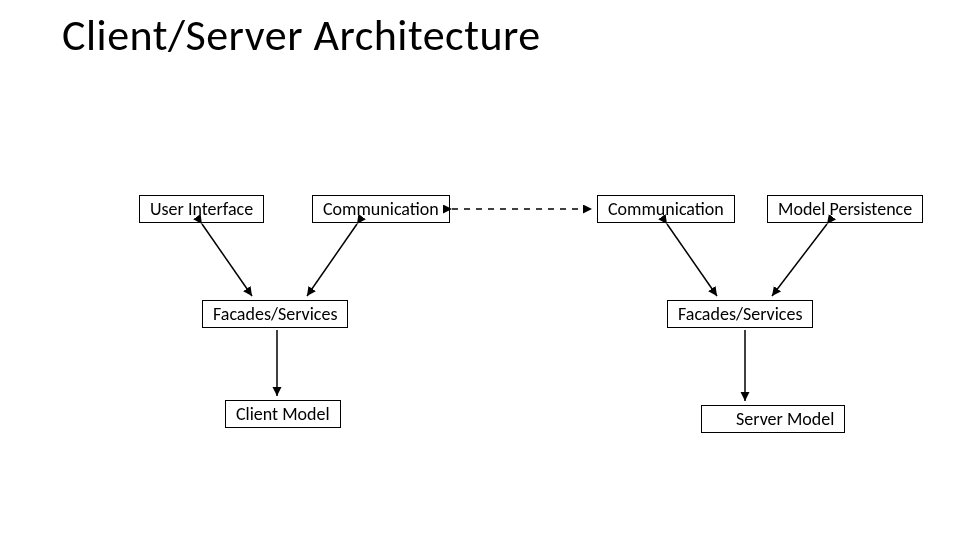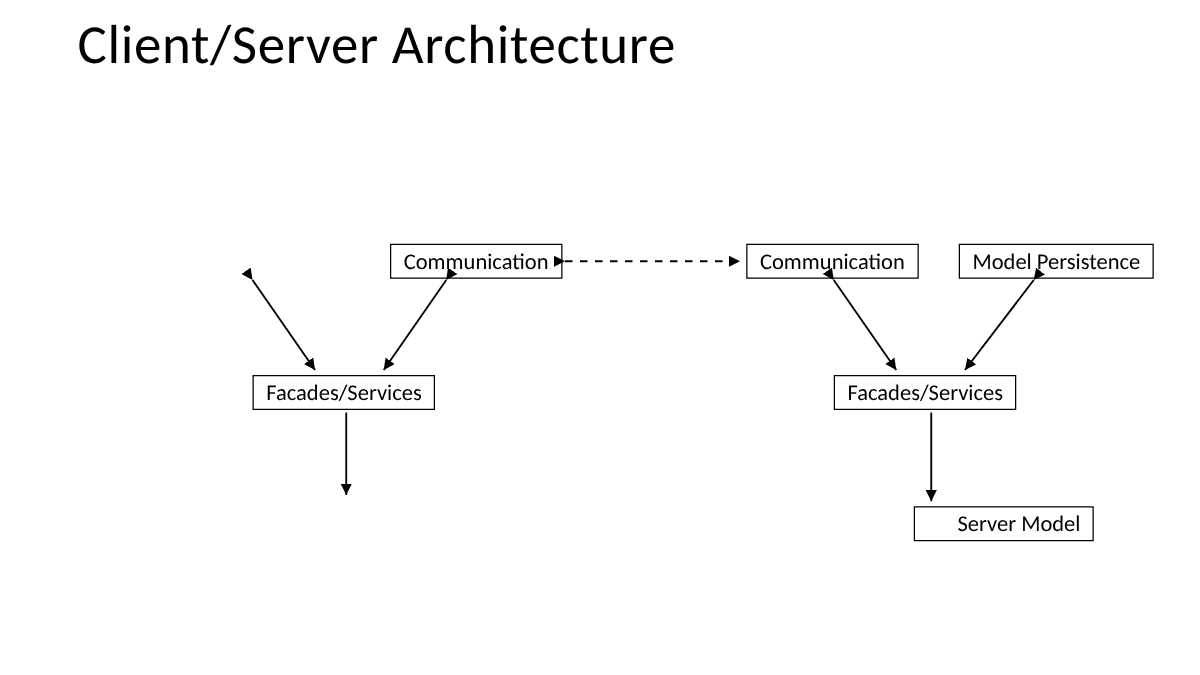--- a/index.html
+++ b/index.html
@@ -44,33 +44,35 @@
     pointer-events: none;
   }
 </style>
 </head>
 <body>
 
 <div class="slide">
 
   <div class="title">Client/Server Architecture</div>
 
+  <div class="box" style="left:112px; top:195px;">User Interface</div>
 
   <div class="box" style="left:285px; top:195px;">Communication</div>
 
   <div class="box" style="left:570px; top:195px;">Communication</div>
 
   <div class="box" style="left:740px; top:195px;">Model Persistence</div>
 
   <div class="box" style="left:175px; top:300px;">Facades/Services</div>
 
   <div class="box" style="left:640px; top:300px;">Facades/Services</div>
 
+  <div class="box" style="left:198px; top:400px;">Client Model</div>
 
-  <div class="box" style="left:704px; top:405px;padding-left:34px;">Server Model</div>
+  <div class="box" style="left:674px; top:405px;padding-left:34px;">Server Model</div>
 
   <svg class="arrows">
     <defs>
       <marker id="arrowhead" markerWidth="8" markerHeight="8" refX="6" refY="3" orient="auto">
         <path d="M0,0 L6,3 L0,6 Z" fill="#000"></path>
       </marker>
     </defs>
 
     <line x1="425" y1="209" x2="565" y2="209" stroke="#000" stroke-width="1.5" stroke-dasharray="6,6" marker-start="url(#arrowhead)" marker-end="url(#arrowhead)"></line>
 

